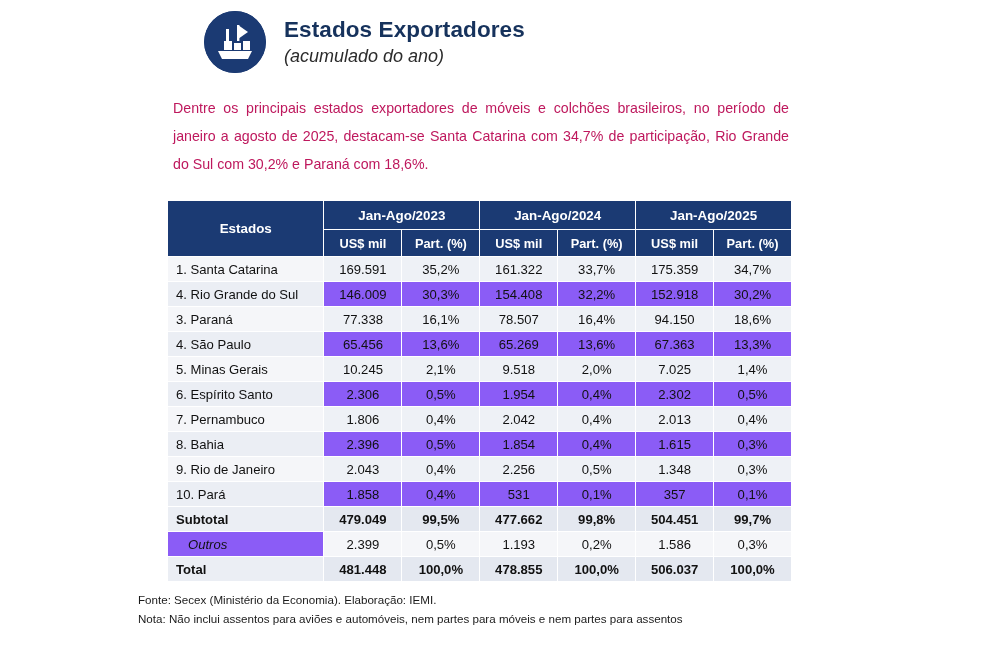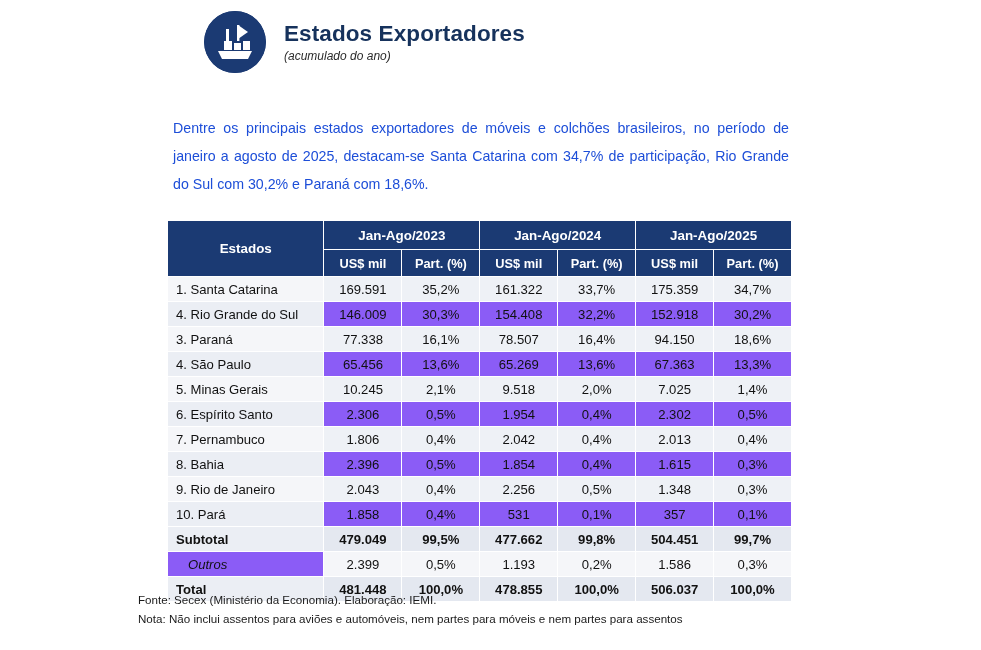--- a/index.html
+++ b/index.html
@@ -39,33 +39,33 @@
     margin-left: 18px;
   }
   .header-title {
     font-size: 22.5px;
     font-weight: bold;
     color: #16325c;
     letter-spacing: 0.1px;
     line-height: 1.15;
   }
   .header-sub {
-    font-size: 12px;
+    font-size: 18px;
     font-style: italic;
     color: #2b2b2b;
     margin-top: 3px;
   }
 
   
   .intro {
     width: 616px;
-    margin: 42px 0 0 173px;
+    margin: 22px 0 0 173px;
     font-size: 14.2px;
     line-height: 28px;
-    color: #1d4ed8;
+    color: #be185d;
     text-align: justify;
   }
 
   
   .table-wrap {
     margin: 22px 0 0 167px;
     width: 625px;
   }
   table {
     border-collapse: collapse;

